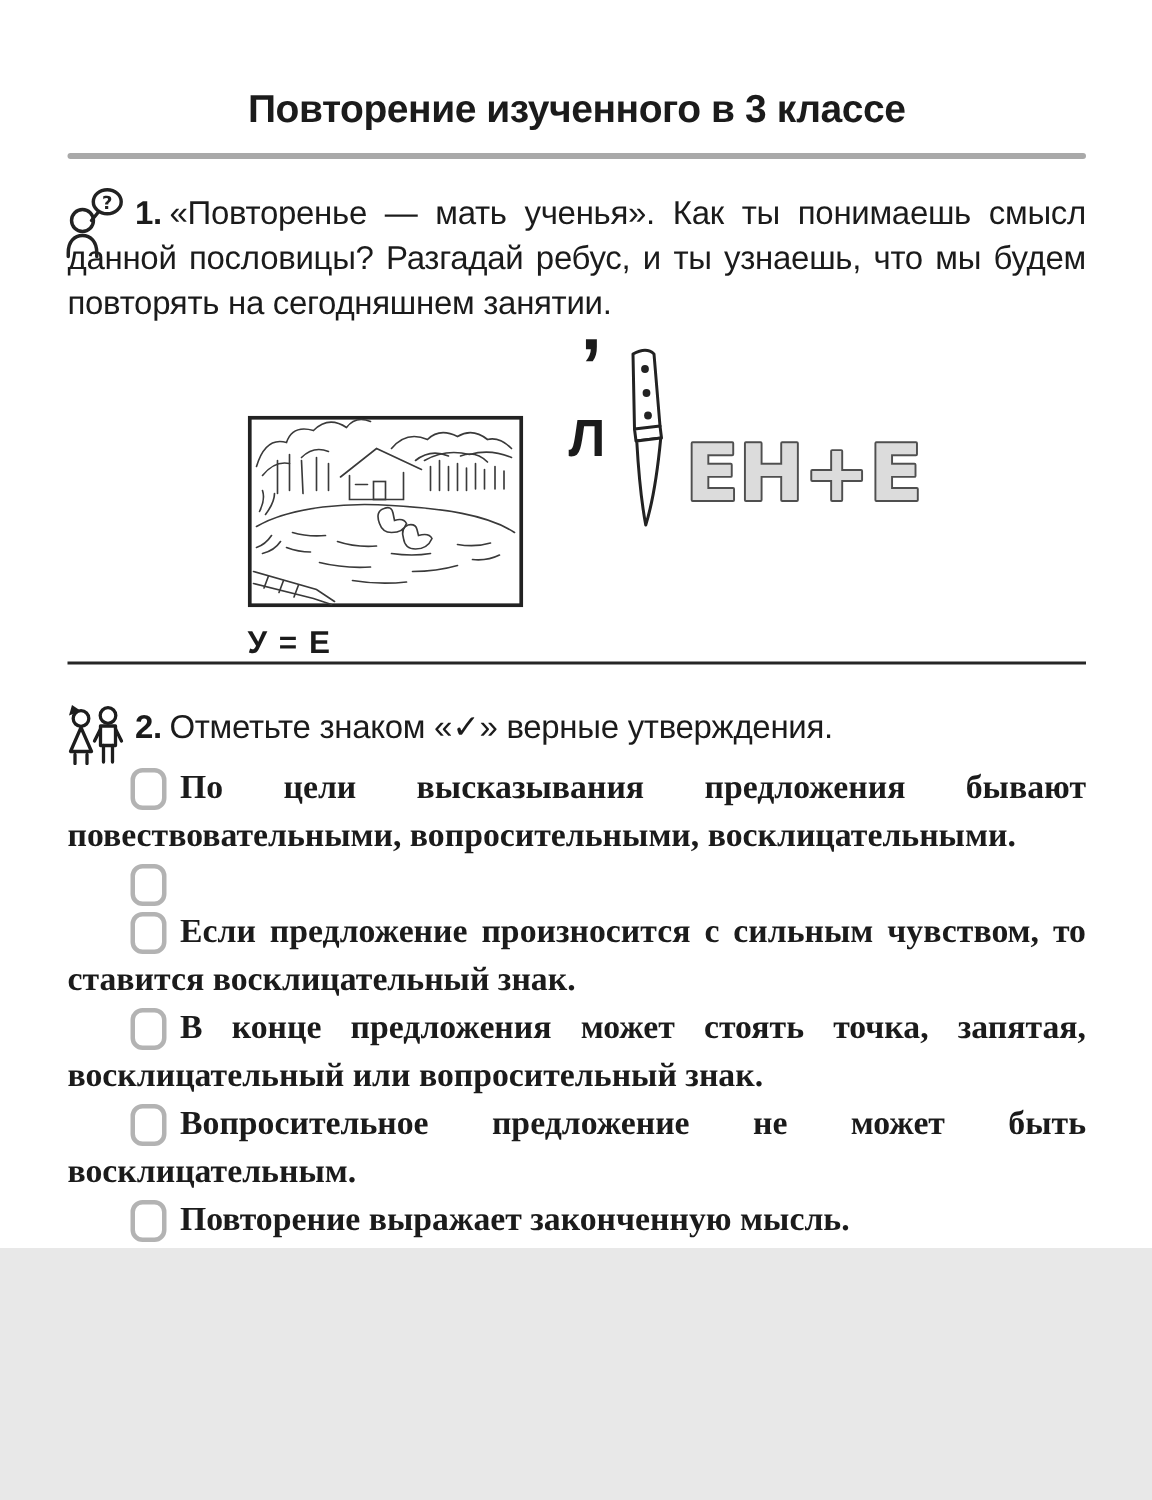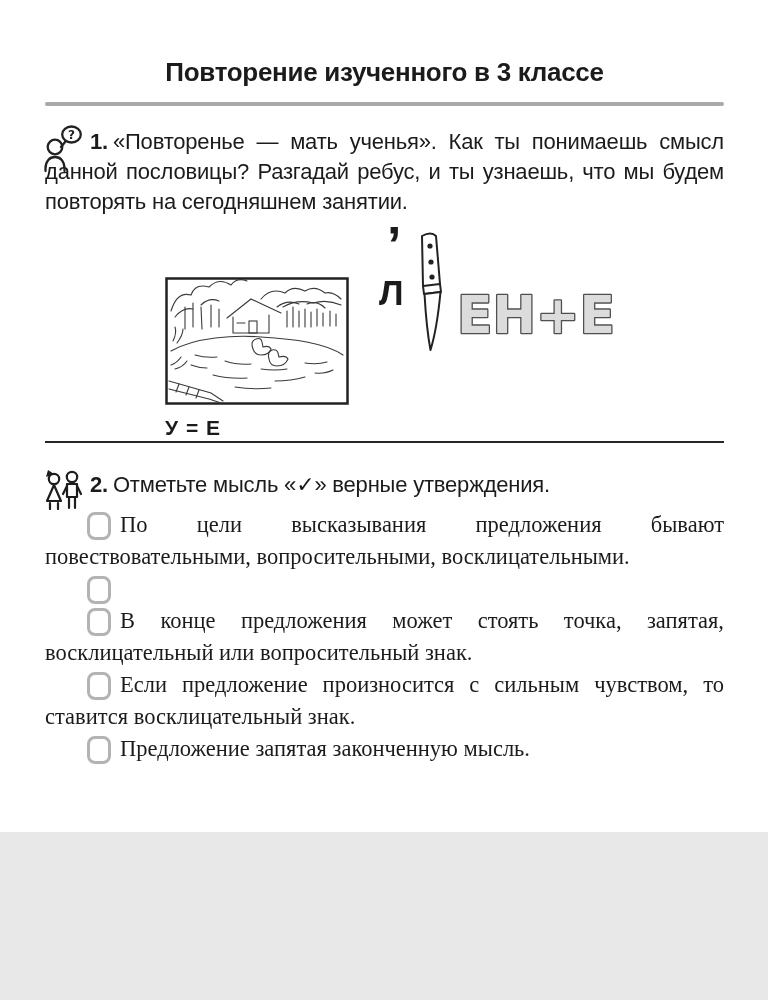--- a/index.html
+++ b/index.html
@@ -23,21 +23,21 @@
   }
   .task-num{font-weight:bold;margin-right:5px;}
   .rebus{position:relative;height:172px;margin-top:12px;}
   .pond-fig{position:absolute;left:120px;top:4px;width:184px;text-align:left;margin-top:44px;}
   .pond-caption{font-weight:bold;font-size:21px;margin-top:7px;letter-spacing:1px;}
   .letter-l{position:absolute;left:334px;top:44px;font-size:35px;font-weight:600;}
   .apostrophe{position:absolute;left:342px;top:-14px;font-size:52px;font-weight:bold;}
   .knife{position:absolute;left:362px;top:2px;}
   .bubble{position:absolute;left:410px;top:54px;}
   .divider{border:none;border-top:2px solid #262626;margin:40px 0 0;}
-  .statements{margin-top:9px;}
+  .statements{margin-top:9px;font-weight:bold;}
   .stmt{
     margin:0;font-family:"Liberation Serif",serif;font-size:22.5px;
     line-height:32px;text-align:justify;text-indent:42px;
   }
   .checkbox{
     display:inline-block;width:24px;height:28px;border:3px solid #b3b3b3;
     border-radius:8px;background:#fff;vertical-align:-8px;margin-right:9px;
     box-sizing:border-box;cursor:pointer;
   }
   .footer{
@@ -133,34 +133,35 @@
           <path d="M11,17 L4,33 L18,33 Z"></path>
           <path d="M7,35 l0,6 M15,35 l0,6"></path>
           <circle cx="29" cy="9" r="5.2"></circle>
           <path d="M24,16 h10 v13 h-10 Z"></path>
           <path d="M24,18 l-4,8 M34,18 l4,8"></path>
           <path d="M26,29 l0,11 M32,29 l0,11"></path>
         </g>
         <path d="M5,2 l6,4 l-8,3 z" fill="#1d1d1d"></path>
       </svg>
     </span>
-    <p class="task-para"><b class="task-num">2.</b><span>Отметьте мысль «✓» верные утверждения.</span></p>
+    <p class="task-para"><b class="task-num">2.</b><span>Отметьте знаком «✓» верные утверждения.</span></p>
 
     <div class="statements">
 
         <p class="stmt"><span class="checkbox"></span><span>По цели высказывания предложения бывают повествовательными, вопросительными, восклицательными.</span></p>
 
         <p class="stmt"><span class="checkbox"></span></p>
 
+        <p class="stmt"><span class="checkbox"></span><span>Если предложение произносится с сильным чувством, то ставится восклицательный знак.</span></p>
+
         <p class="stmt"><span class="checkbox"></span><span>В конце предложения может стоять точка, запятая, восклицательный или вопросительный знак.</span></p>
 
-        <p class="stmt"><span class="checkbox"></span><span>Если предложение произносится с сильным чувством, то ставится восклицательный знак.</span></p>
+        <p class="stmt"><span class="checkbox"></span><span>Вопросительное предложение не может быть восклицательным.</span></p>
 
-
-        <p class="stmt"><span class="checkbox"></span><span>Предложение запятая законченную мысль.</span></p>
+        <p class="stmt"><span class="checkbox"></span><span>Повторение выражает законченную мысль.</span></p>
       </div>
   </section>
 
   <div class="footer">
     <span class="dash"></span>
     <span class="page-num">5</span>
     <span class="dash"></span>
   </div>
 
 </div>

